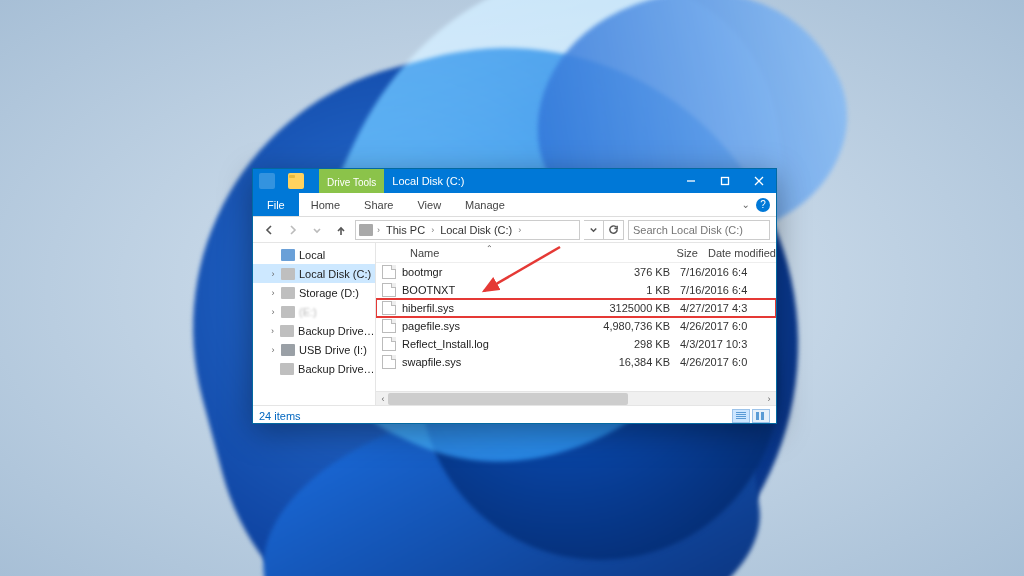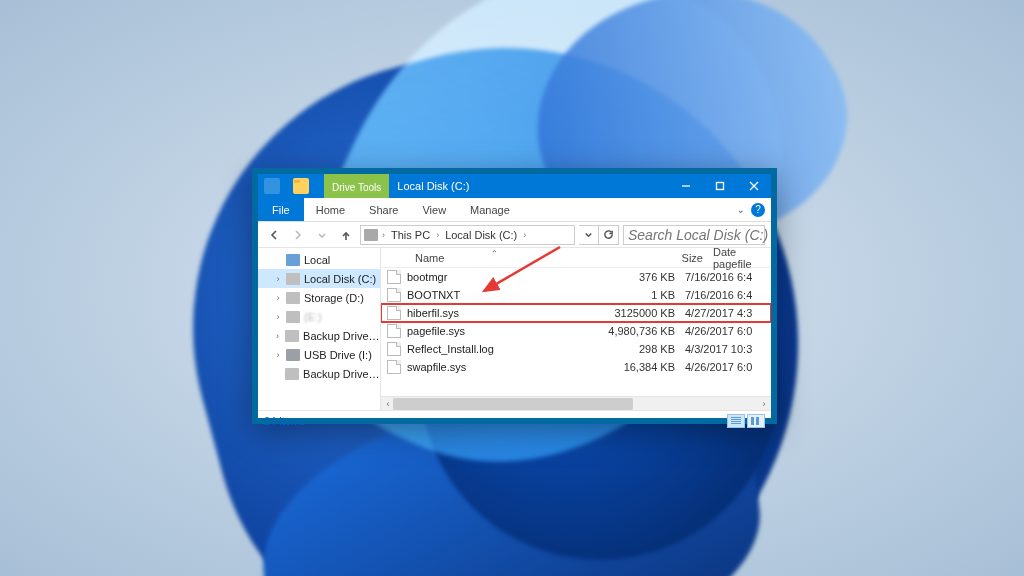--- a/index.html
+++ b/index.html
@@ -5,21 +5,21 @@
   * { box-sizing: border-box; margin: 0; padding: 0; font-family: "Segoe UI", Tahoma, sans-serif; }
   body { width: 1024px; height: 576px; overflow: hidden; position: relative; background: radial-gradient(ellipse at center, #d9e6f2 0%, #a7bfd6 100%); }
   
   .bg-shape { position:absolute; border-radius:50%; filter: blur(2px); }
   .s1{ width:600px;height:600px;left:200px;top:50px;background:radial-gradient(circle at 35% 35%, #2b74d8 0%, #0b3e9b 60%, #062a6e 100%); transform:rotate(-15deg); border-radius:48% 52% 55% 45%; }
   .s2{ width:420px;height:520px;left:340px;top:-40px;background:linear-gradient(135deg,#64a6f4,#1558c0);border-radius:55% 45% 60% 40%; transform:rotate(25deg); mix-blend-mode:screen; opacity:.9;}
   .s3{ width:360px;height:360px;left:420px;top:200px;background:radial-gradient(circle at 40% 40%,#0c55c7,#03235e);border-radius:50%;}
   .s4{ width:500px;height:260px;left:260px;top:400px;background:linear-gradient(160deg,#1b6ee0,#0a2f76);border-radius:60% 40% 50% 50%; transform:rotate(-8deg);}
   .s5{ width:260px;height:300px;left:560px;top:-30px;background:linear-gradient(200deg,#8cc0f7,#2a70d6);border-radius:60% 40% 55% 45%; transform:rotate(60deg); opacity:.85;}
 
-  .window { position:absolute; left:252px; top:168px; width:525px; height:256px; background:#fff; border:6px solid #0369a1; box-shadow:0 8px 30px rgba(0,0,0,.35); font-size:11px; color:#222; }
+  .window { position:absolute; left:252px; top:168px; width:525px; height:256px; background:#fff; border:1px solid #0369a1; box-shadow:0 8px 30px rgba(0,0,0,.35); font-size:11px; color:#222; }
   .titlebar{ height:24px; background:#0078d7; display:flex; align-items:stretch; color:#fff; }
   .tb-icons{ display:flex; align-items:center; gap:4px; padding:0 6px; }
   .tb-ic{ width:16px;height:16px; background:#fff3; border-radius:2px; position:relative; }
   .tb-ic.folder{ background:#ffd25e; }
   .tb-ic.folder::before{content:"";position:absolute;left:1px;top:2px;width:6px;height:3px;background:#e7b93e;border-radius:1px;}
   .tb-sep{ width:1px; background:#fff4; margin:4px 2px;}
   .drive-tab{ background:#8bc34a; color:#fff; padding:3px 8px 0; font-size:10px; display:flex; flex-direction:column; align-items:center; justify-content:center; }
   .tb-title{ flex:1; display:flex; align-items:center; padding-left:8px; font-size:11px; }
   .tb-ctrls{ display:flex; }
   .tb-btn{ width:34px; display:flex; align-items:center; justify-content:center; color:#fff; }
@@ -38,21 +38,21 @@
   .nav-btn.disabled{ color:#bbb; }
   .nav-btn svg{width:12px;height:12px;stroke:currentColor;stroke-width:1.6;fill:none;}
   .addr-bar{ flex:1; height:20px; border:1px solid #ccc; display:flex; align-items:center; padding:0 3px; gap:2px; font-size:11px; color:#333; background:#fff; }
   .addr-ic{ width:14px;height:12px;background:#a9a9a9;border-radius:1px;position:relative;}
   .addr-seg{ padding:0 2px; }
   .addr-car{ color:#777; font-size:9px; padding:0 2px;}
   .addr-tools{ display:flex; gap:0; }
   .addr-tool{ width:20px;height:20px;border:1px solid #ccc;border-left:none;display:flex;align-items:center;justify-content:center;background:#fff;color:#555;}
   .addr-tool svg{width:11px;height:11px;stroke:currentColor;stroke-width:1.6;fill:none;}
   .search-box{ width:142px;height:20px;border:1px solid #ccc;background:#fff;display:flex;align-items:center;padding:0 4px;color:#888;}
-  .search-box input{ border:none;outline:none;flex:1;font-size:14px;color:#333;background:transparent;font-style:italic;}
+  .search-box input{ border:none;outline:none;flex:1;font-size:11px;color:#333;background:transparent;}
   .search-ic{ color:#888; width:12px;height:12px; }
 
   .body-split{ display:flex; height:162px; }
   .nav-pane{ width:123px; border-right:1px solid #e5e5e5; overflow:hidden; padding-top:2px;}
   .nav-item{ display:flex; align-items:center; height:19px; padding-left:16px; gap:4px; color:#222; white-space:nowrap; }
   .nav-item.sel{ background:#cde8ff; }
   .nav-car{ width:8px; font-size:9px; color:#666; text-align:center;}
   .nav-ic{ width:14px;height:12px; background:#888; border-radius:1px; flex-shrink:0;}
   .nav-ic.drive{ background:#bfbfbf; }
   .nav-ic.vid{ background:#6aa0d8; }
@@ -233,21 +233,21 @@
           <span class="nav-lbl">Backup Drive (H:)</span>
         </div>
       </div>
     <div class="list-pane">
       <div class="cols">
         <span class="sort-car">⌃</span>
         <div class="col-name">
             <span>Name</span>
           </div>
         <div class="col-size">Size</div>
-        <div class="col-date">Date pagefile</div>
+        <div class="col-date">Date modified</div>
       </div>
       <div class="rows" id="rows">
           <div class="row">
             <span class="file-ic "></span>
             <span class="fname">bootmgr</span>
             <span class="fsize">376 KB</span>
             <span class="fdate">7/16/2016 6:4</span>
           </div>
           <div class="row">
             <span class="file-ic "></span>

